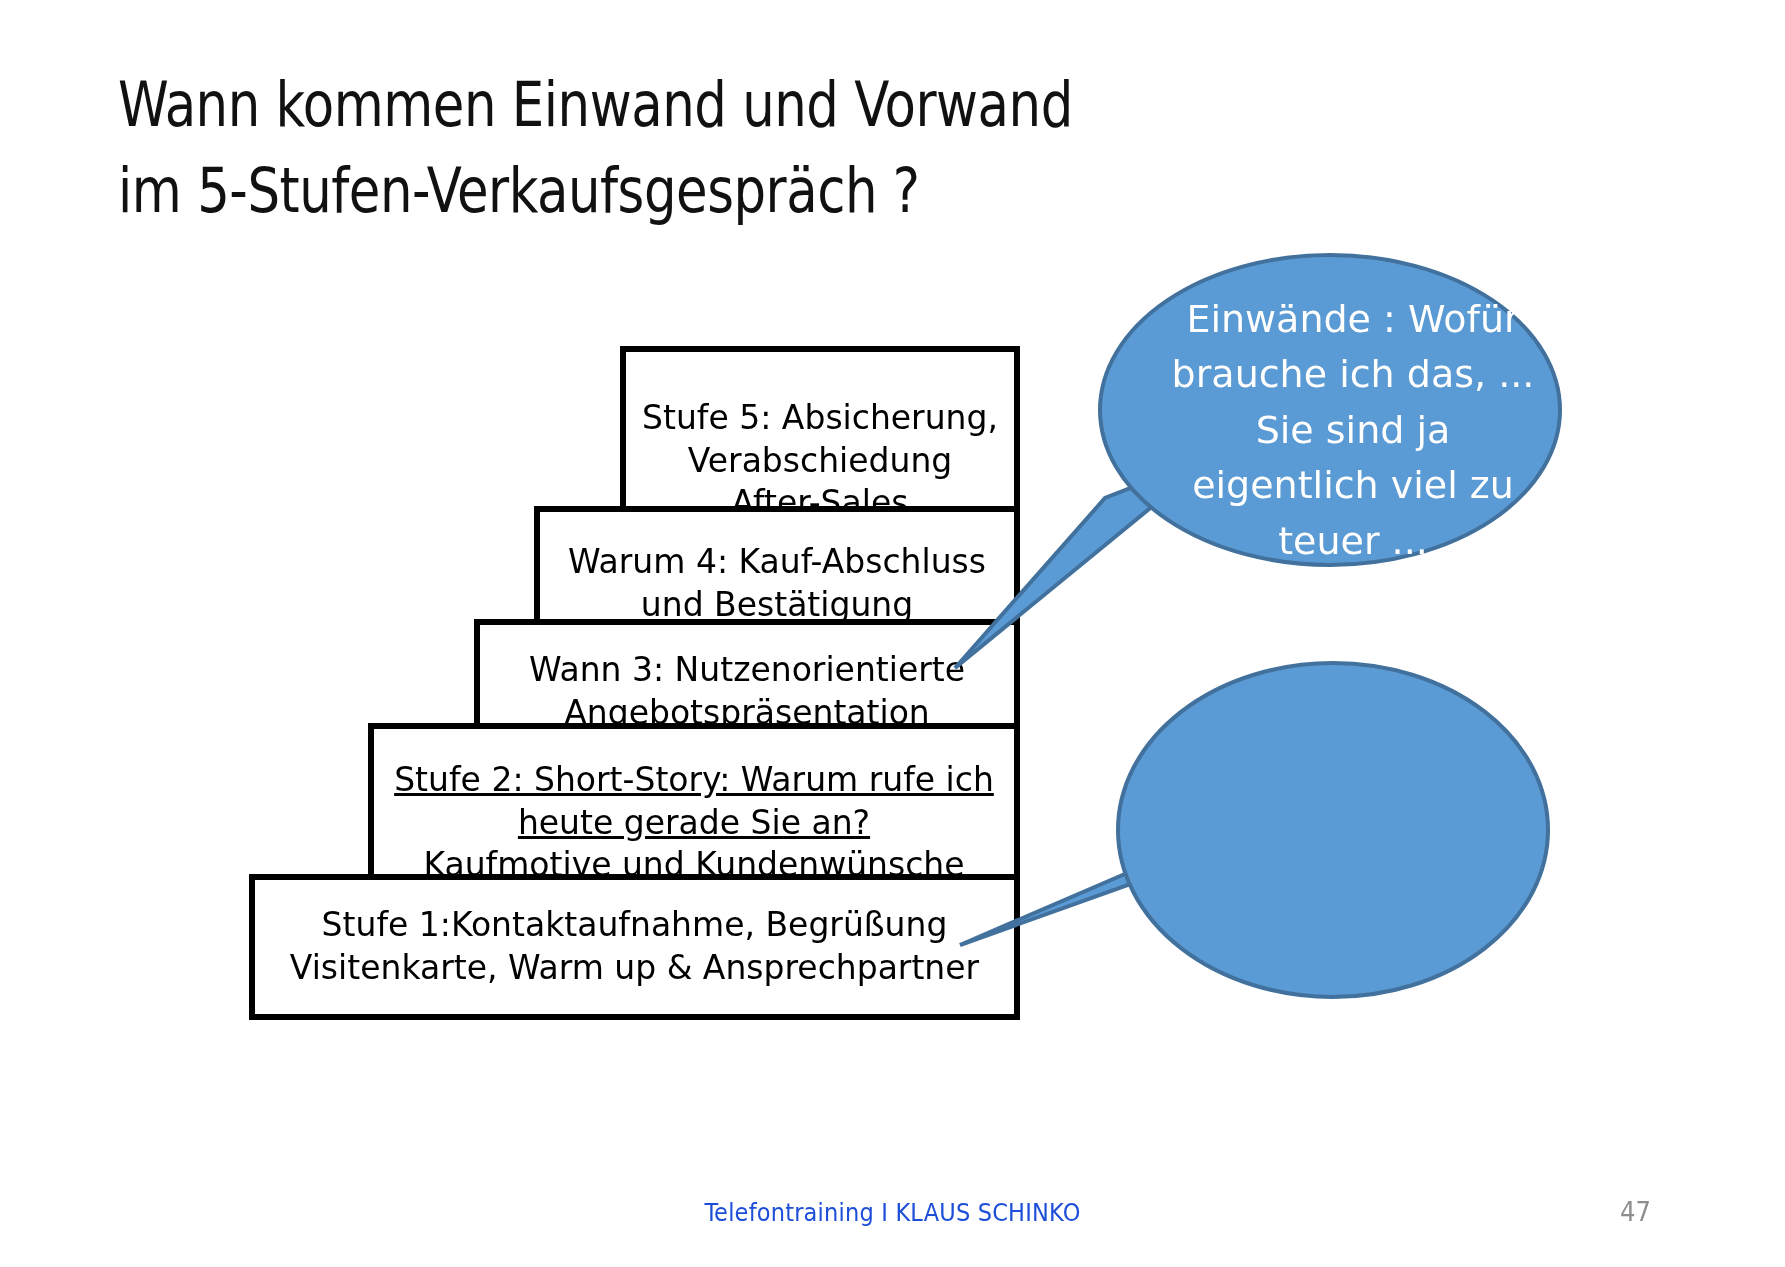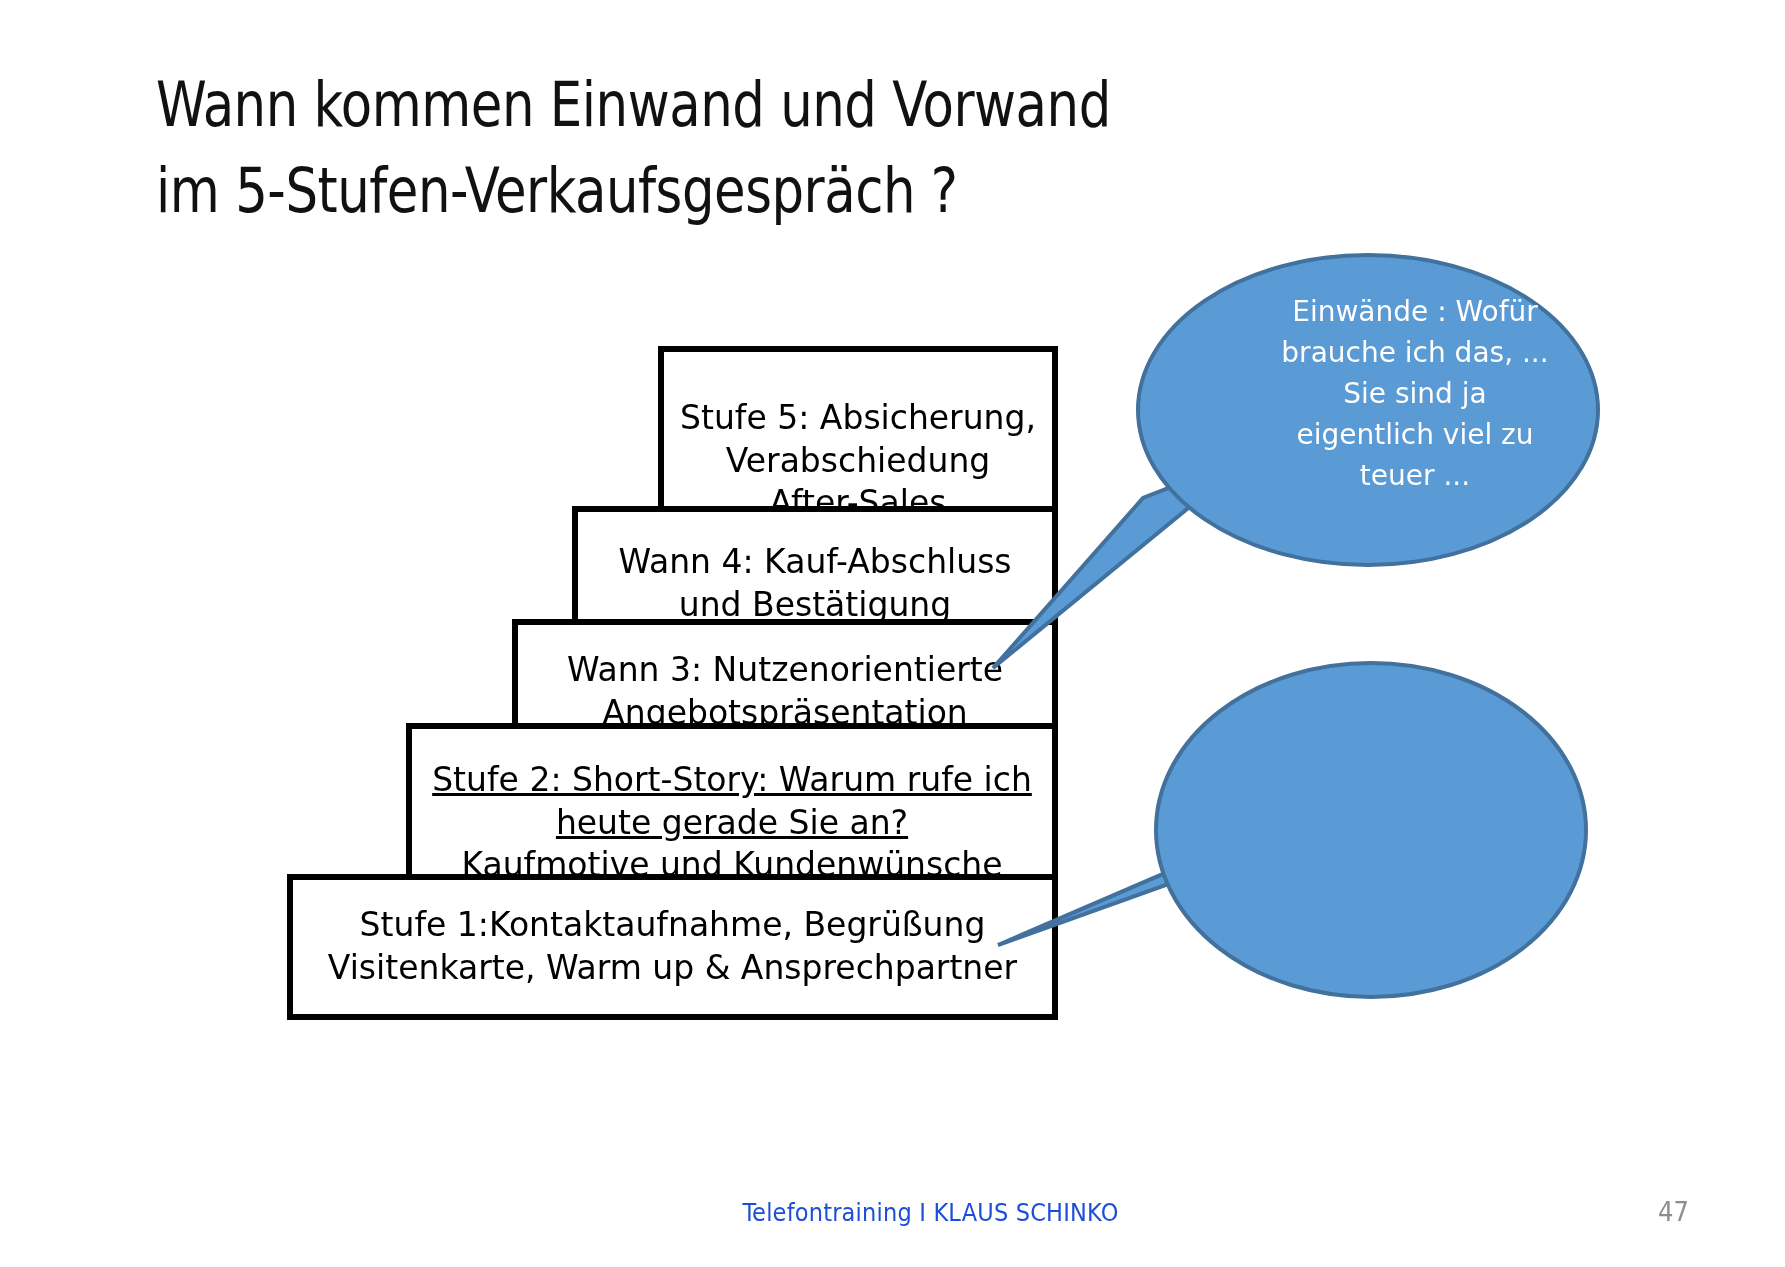--- a/index.html
+++ b/index.html
@@ -13,21 +13,20 @@
     position: relative;
     overflow: hidden;
     font-family: "Liberation Sans", sans-serif;
     -webkit-font-smoothing: antialiased;
   }
 
   #slide {
     position: absolute;
     inset: 0;
     background: #ffffff;
-    margin-left: 38px;
   }
 
   
   #slide-title {
     position: absolute;
     left: 118px;
     top: 62px;
     width: 1300px;
     font-family: "DejaVu Sans Condensed", "Liberation Sans Narrow", "Liberation Sans", sans-serif;
     font-size: 62px;
@@ -83,24 +82,24 @@
     position: absolute;
     color: #ffffff;
     text-align: center;
     font-family: "DejaVu Sans", "Liberation Sans", sans-serif;
     line-height: 1.46;
     white-space: pre-line;
     z-index: 21;
     text-shadow: 0 0 1px rgba(0,0,0,0.07);
   }
   #bubble-1-text {
-    left: 1162px;
+    left: 1138px;
     top: 292px;
     width: 430px;
-    font-size: 28px;
+    font-size: 38px;
   }
   #bubble-2-text {
     left: 1148px;
     top: 664px;
     width: 360px;
     font-size: 34px;
   }
 
   
   #footer-text {
@@ -131,21 +130,21 @@
 
   <div id="slide-title">Wann kommen Einwand und Vorwand
 im 5-Stufen-Verkaufsgespräch ?</div>
 
   <div id="staircase">
 
     <div class="step-box" id="step-5">Stufe 5: Absicherung,
 Verabschiedung
 After-Sales</div>
 
-    <div class="step-box" id="step-4">Wann 4: Kauf-Abschluss
+    <div class="step-box" id="step-4">Warum 4: Kauf-Abschluss
 und Bestätigung</div>
 
     <div class="step-box" id="step-3">Wann 3: Nutzenorientierte
 Angebotspräsentation</div>
 
     <div class="step-box" id="step-2">Stufe 2: Short-Story: Warum rufe ich
 heute gerade Sie an?
 Kaufmotive und Kundenwünsche</div>
 
     <div class="step-box" id="step-1">Stufe 1:Kontaktaufnahme, Begrüßung

